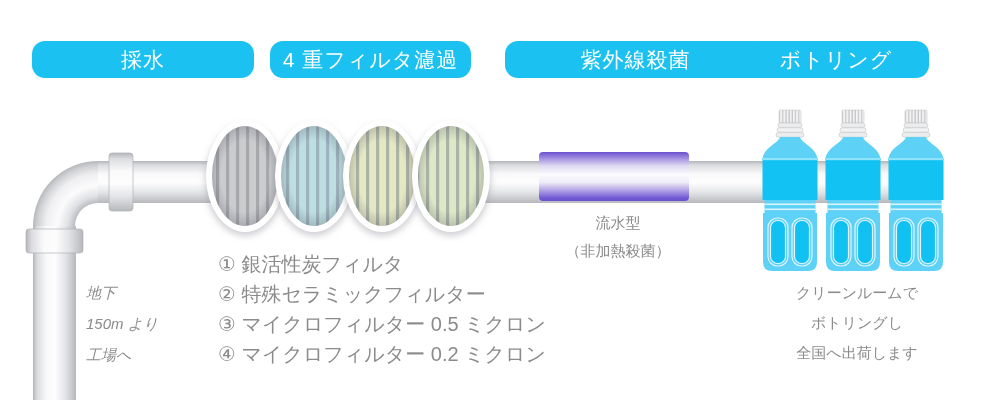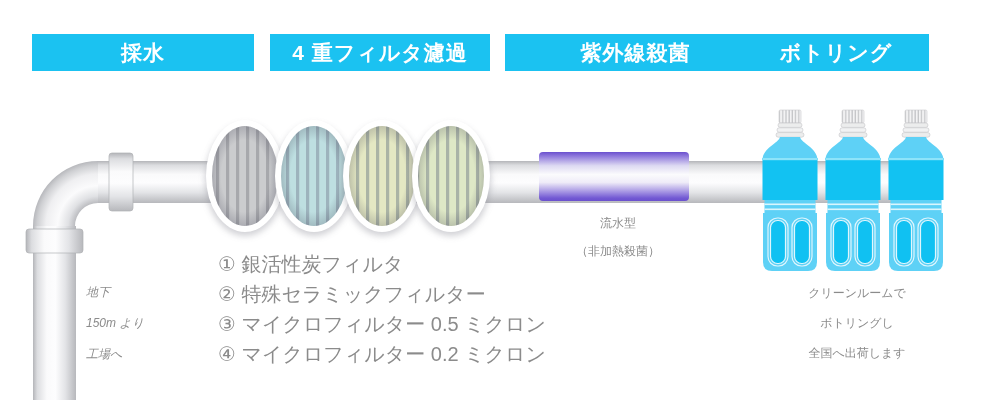--- a/index.html
+++ b/index.html
@@ -4,38 +4,39 @@
 <style>
   html,body{margin:0;padding:0;background:#ffffff;}
   .canvas{
     position:relative;
     width:1000px;height:400px;
     background:#ffffff;
     overflow:hidden;
     font-family:"Liberation Sans","DejaVu Sans",sans-serif;
   }
   .stage-bar{
-    position:absolute;top:34px;height:37px;
+    position:absolute;top:41px;height:37px;
     background:#1bc2f1;
     color:#ffffff;
-    font-size:21px;font-weight:bold;
+    font-size:21px;font-weight:normal;
     display:flex;align-items:center;justify-content:center;
     letter-spacing:1px;
+    border-radius:13px;
   }
   #bar-saisui{left:32px;width:222px;}
-  #bar-filter{left:270px;width:220px;}
+  #bar-filter{left:270px;width:201px;}
   #bar-uv{left:505px;width:261px;}
   #bar-bottling{left:743px;width:186px;}
 
   .diagram-svg{position:absolute;left:0;top:0;}
 
   .caption{
     position:absolute;
     color:#8b8b8b;
-    font-size:12px;
+    font-size:15px;
     line-height:31px;
     white-space:nowrap;
   }
   #well-caption{left:86px;top:277px;text-align:left;font-style:italic;}
   #filter-list{left:218px;top:249px;font-size:20px;line-height:30px;}
   #uv-caption{left:507px;top:209px;width:222px;text-align:center;line-height:28px;}
   #bottling-caption{left:746px;top:278px;width:222px;text-align:center;line-height:30px;}
 </style>
 </head>
 <body>

